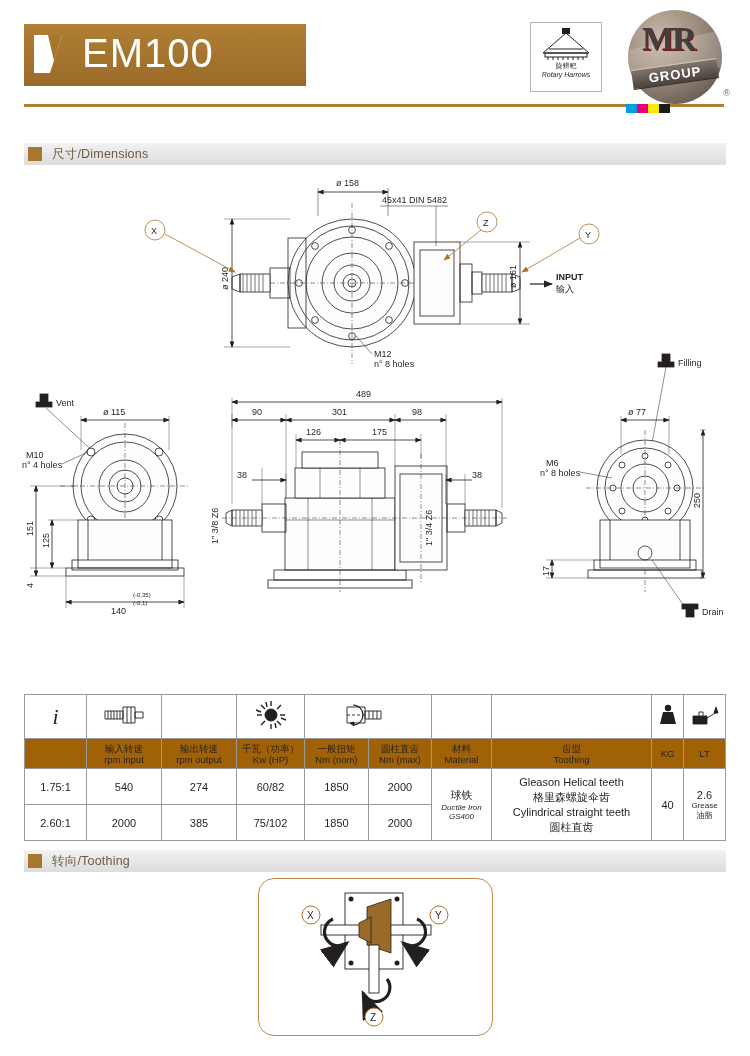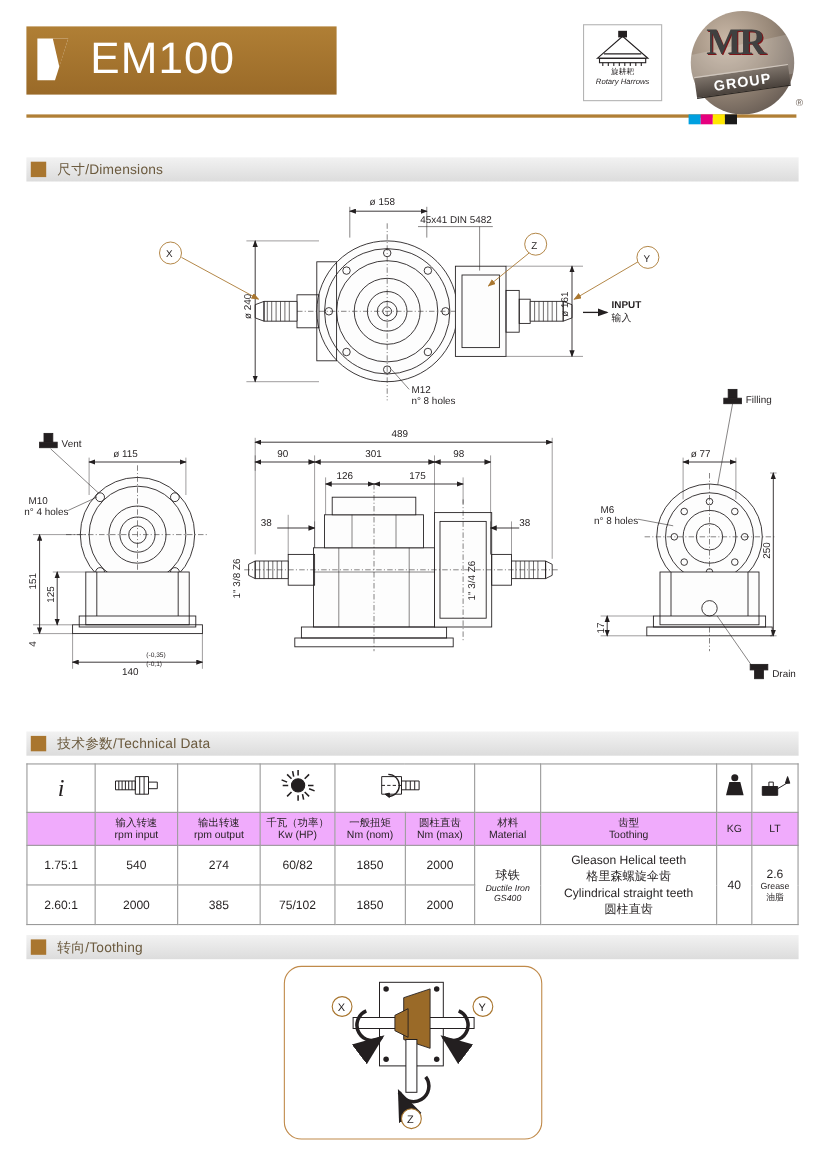--- a/index.html
+++ b/index.html
@@ -85,21 +85,21 @@
 
   
   .draw { position:absolute; left:0; top:0; }
   text, .dim { font-family:"Liberation Sans", sans-serif; }
 
   
   .tbl { position:absolute; left:24px; top:694px; width:702px; border-collapse:collapse; }
   .tbl td, .tbl th { border:1px solid #9a9a9a; text-align:center; vertical-align:middle; }
   .tbl .hdr-icons td { height:44px; background:#ffffff; }
   .tbl .hdr-txt td {
-    height:30px; background:#f0abfc; font-size:9.5px; line-height:11px; color:#231f20;
+    height:30px; background:#a16207; font-size:9.5px; line-height:11px; color:#231f20;
   }
   .tbl .row td { height:36px; font-size:11px; }
   .small { font-size:8px; }
   .ital { font-style:italic; }
 
   
   .rot-box {
     position:absolute; left:258px; top:878px; width:235px; height:158px;
     border:1px solid #c08a4a; border-radius:16px; background:#ffffff;
   }
@@ -449,24 +449,20 @@
       <line x1="552" y1="392" x2="552" y2="410" marker-start="url(#ah2)" marker-end="url(#ah)"></line>
       <text x="549" y="408" fill="#231f20" stroke="none" transform="rotate(-90 549 408)">17</text>
 
       <rect x="682" y="436" width="16" height="5" fill="#231f20"></rect>
       <rect x="686" y="441" width="8" height="8" fill="#231f20"></rect>
       <text x="702" y="447" fill="#231f20" stroke="none">Drain</text>
       <line x1="652" y1="392" x2="684" y2="438" stroke-width="0.5"></line>
     </g>
   </svg>
 
-  <div class="sec" style="top:665px;">
-    <span class="sq"></span>
-    <span class="lbl">技术参数/Technical Data</span>
-  </div>
 
   <table class="tbl">
     <tbody>
         <tr class="hdr-icons">
       <td style="width:62px">
         <span style="font-style:italic;font-family:'Liberation Serif',serif;font-size:22px">i</span>
       </td>
       <td style="width:75px">
         <svg width="46" height="28" viewBox="0 0 46 28">
           <g stroke="#231f20" fill="none" stroke-width="0.9">

